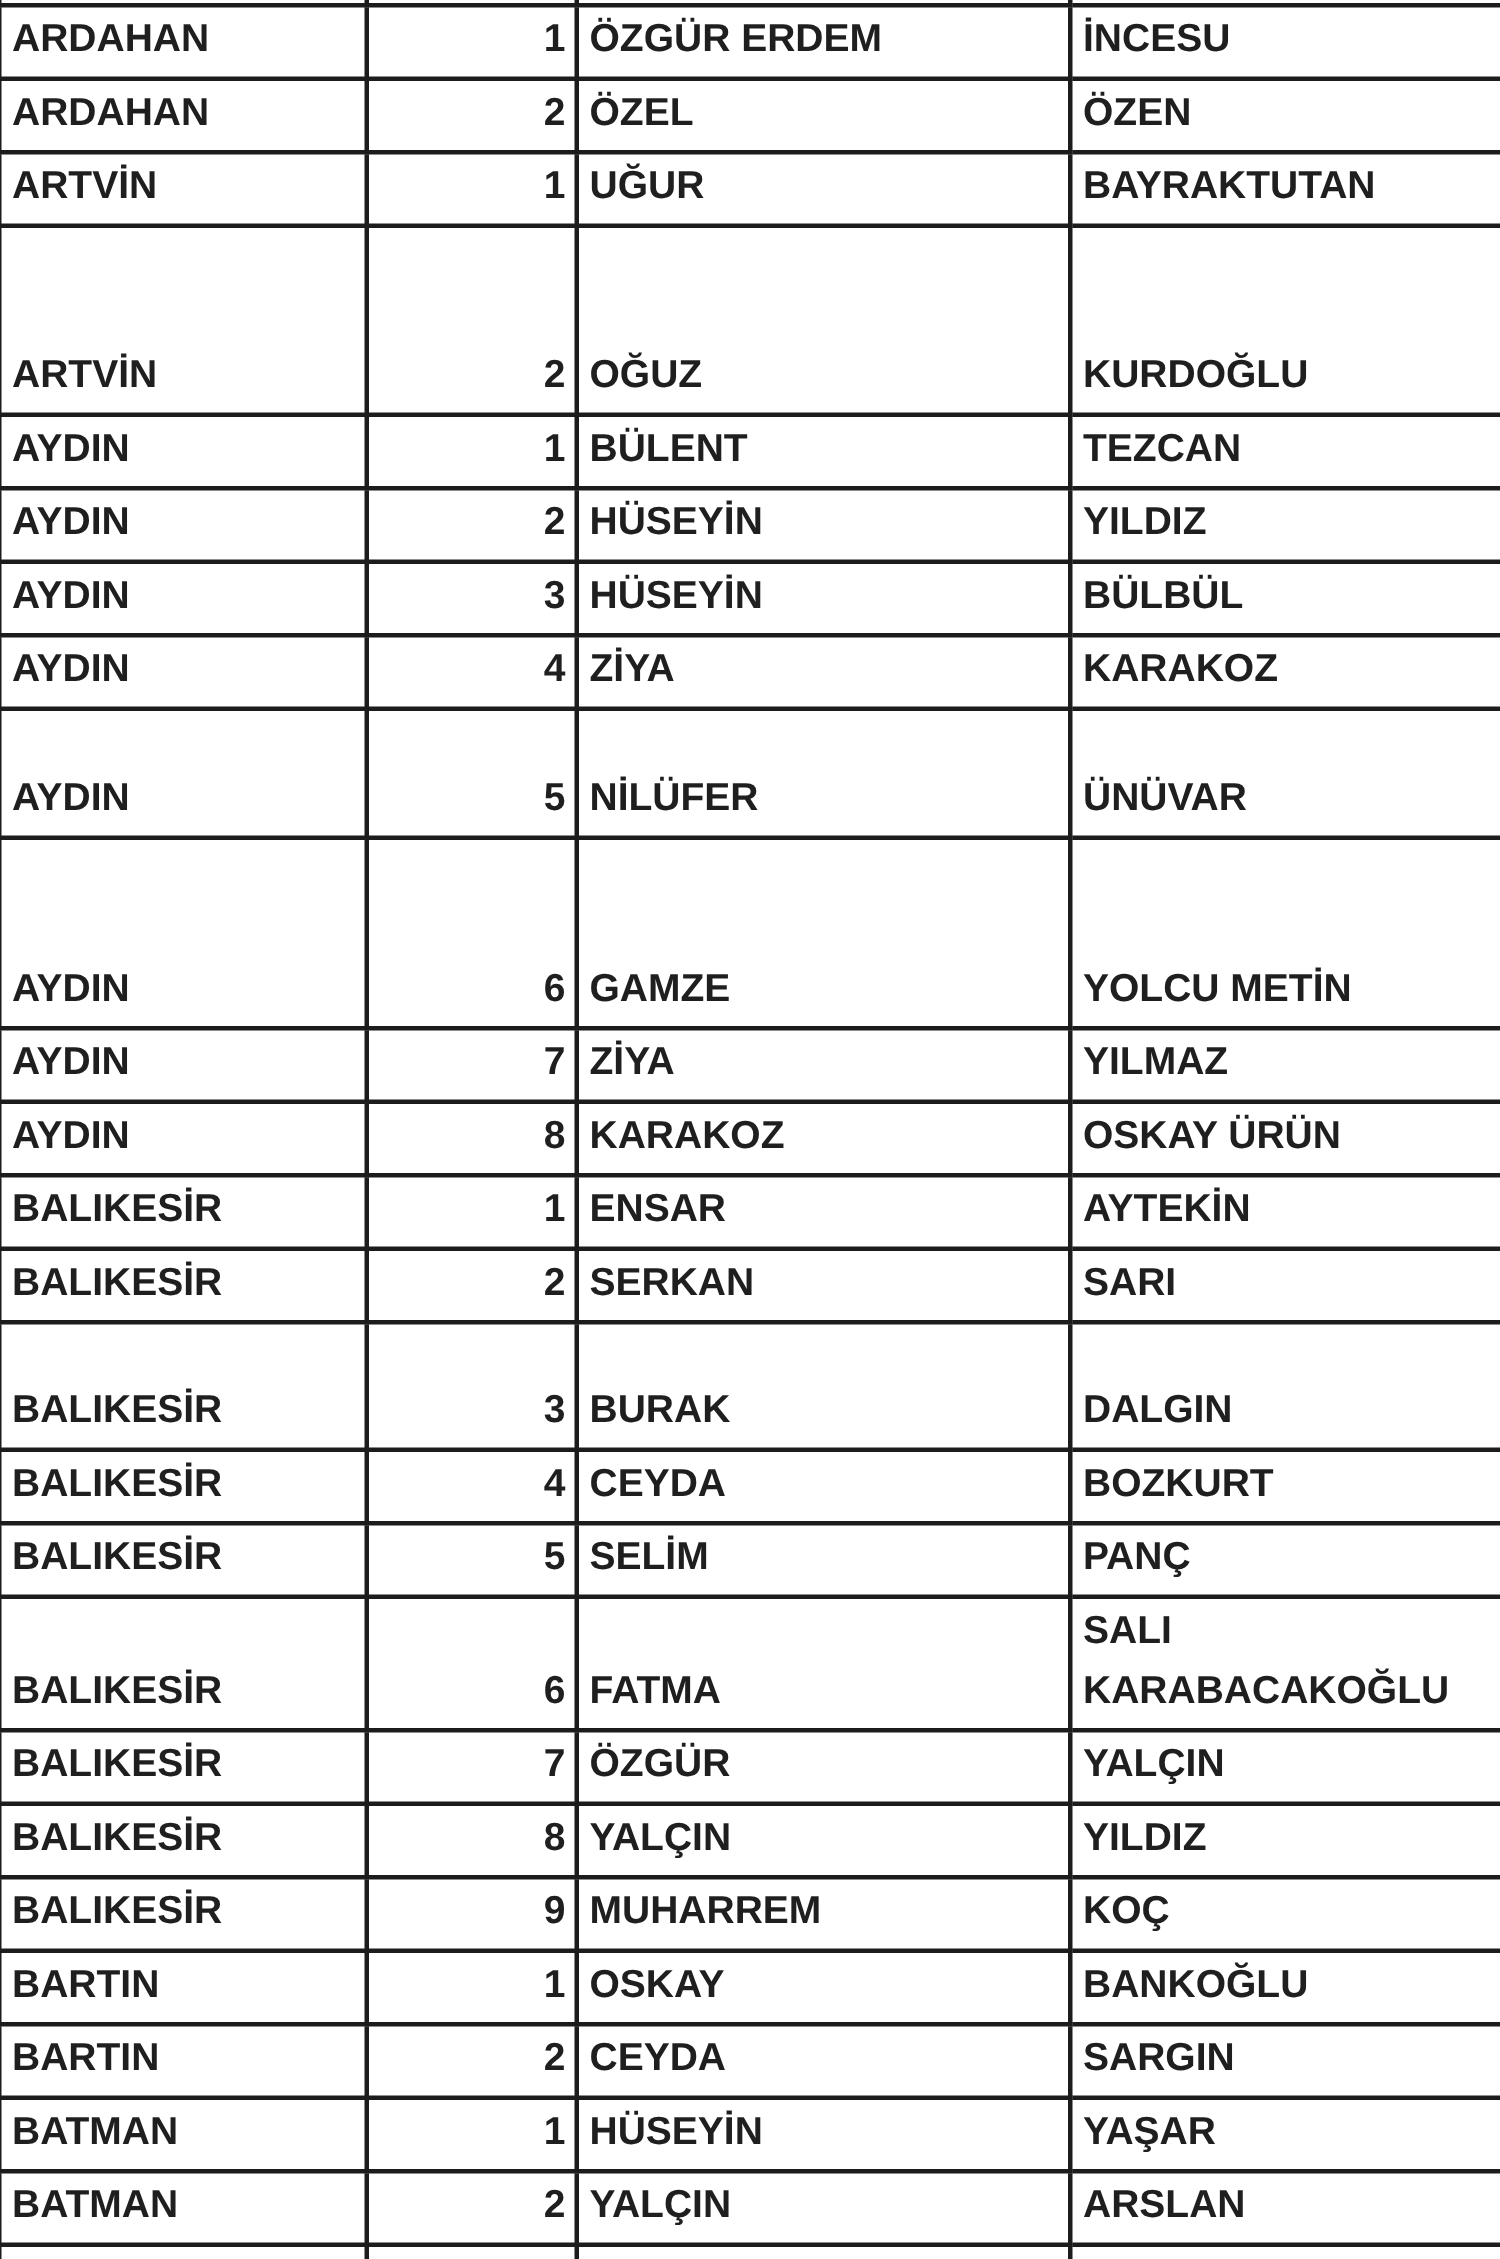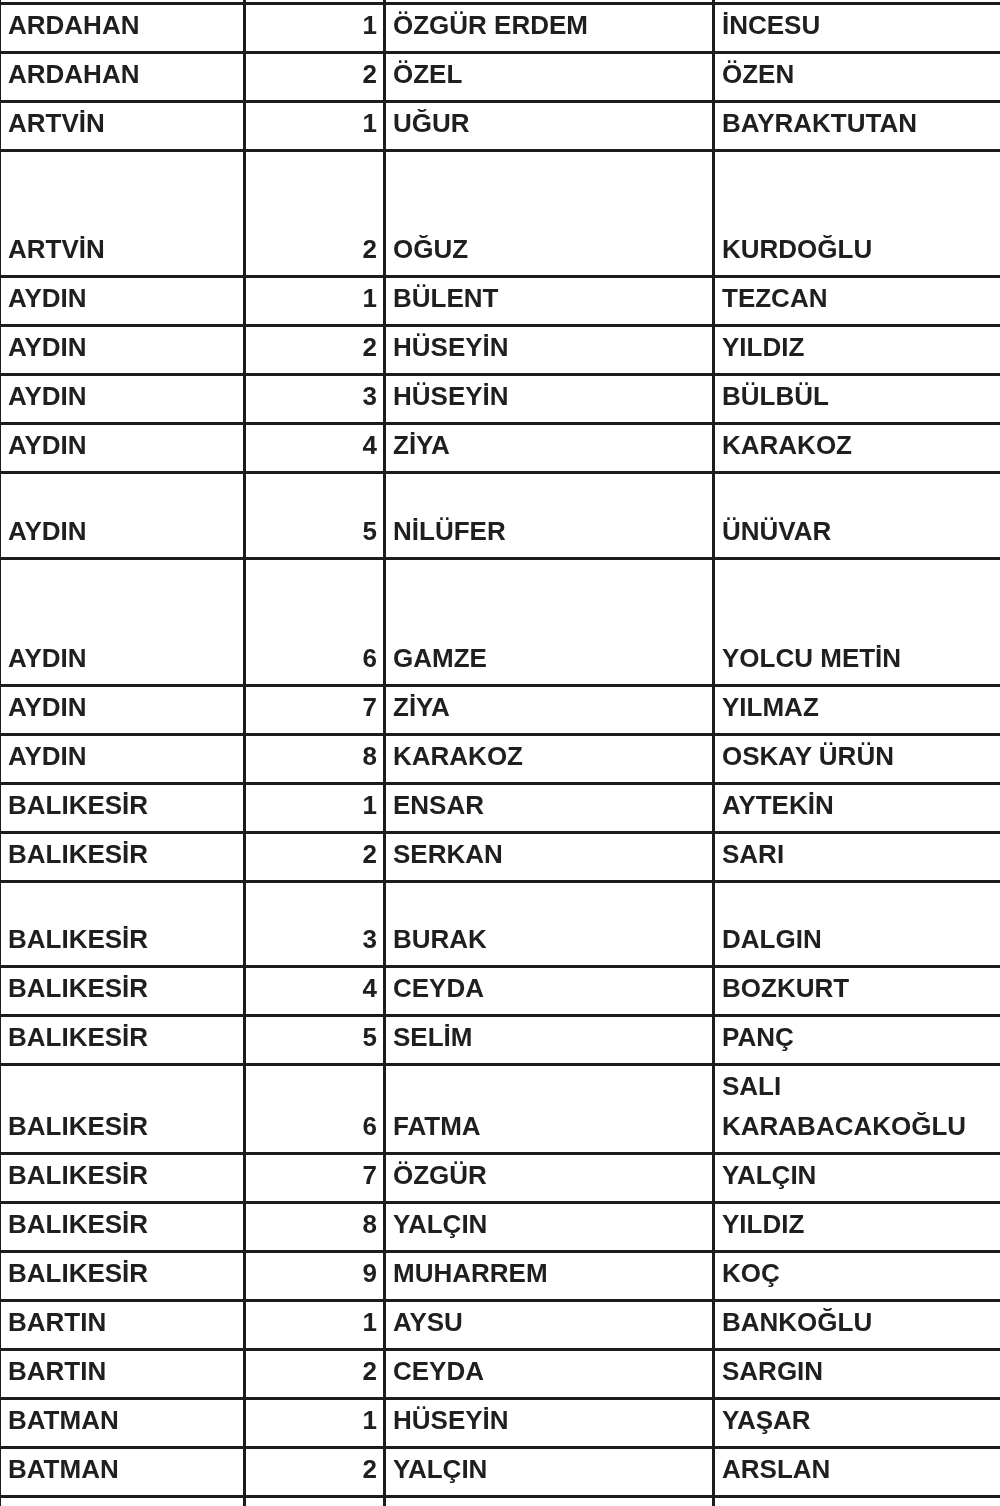--- a/index.html
+++ b/index.html
@@ -181,21 +181,21 @@
         </tr>
         <tr style="height: 44px;">
           <td class="province">BALIKESİR</td>
           <td class="order">9</td>
           <td class="firstname">MUHARREM</td>
           <td class="lastname">KOÇ</td>
         </tr>
         <tr style="height: 41px;">
           <td class="province">BARTIN</td>
           <td class="order">1</td>
-          <td class="firstname">AYSU</td>
+          <td class="firstname">OSKAY</td>
           <td class="lastname">BANKOĞLU</td>
         </tr>
         <tr style="height: 44px;">
           <td class="province">BARTIN</td>
           <td class="order">2</td>
           <td class="firstname">CEYDA</td>
           <td class="lastname">SARGIN</td>
         </tr>
         <tr style="height: 43px;">
           <td class="province">BATMAN</td>

